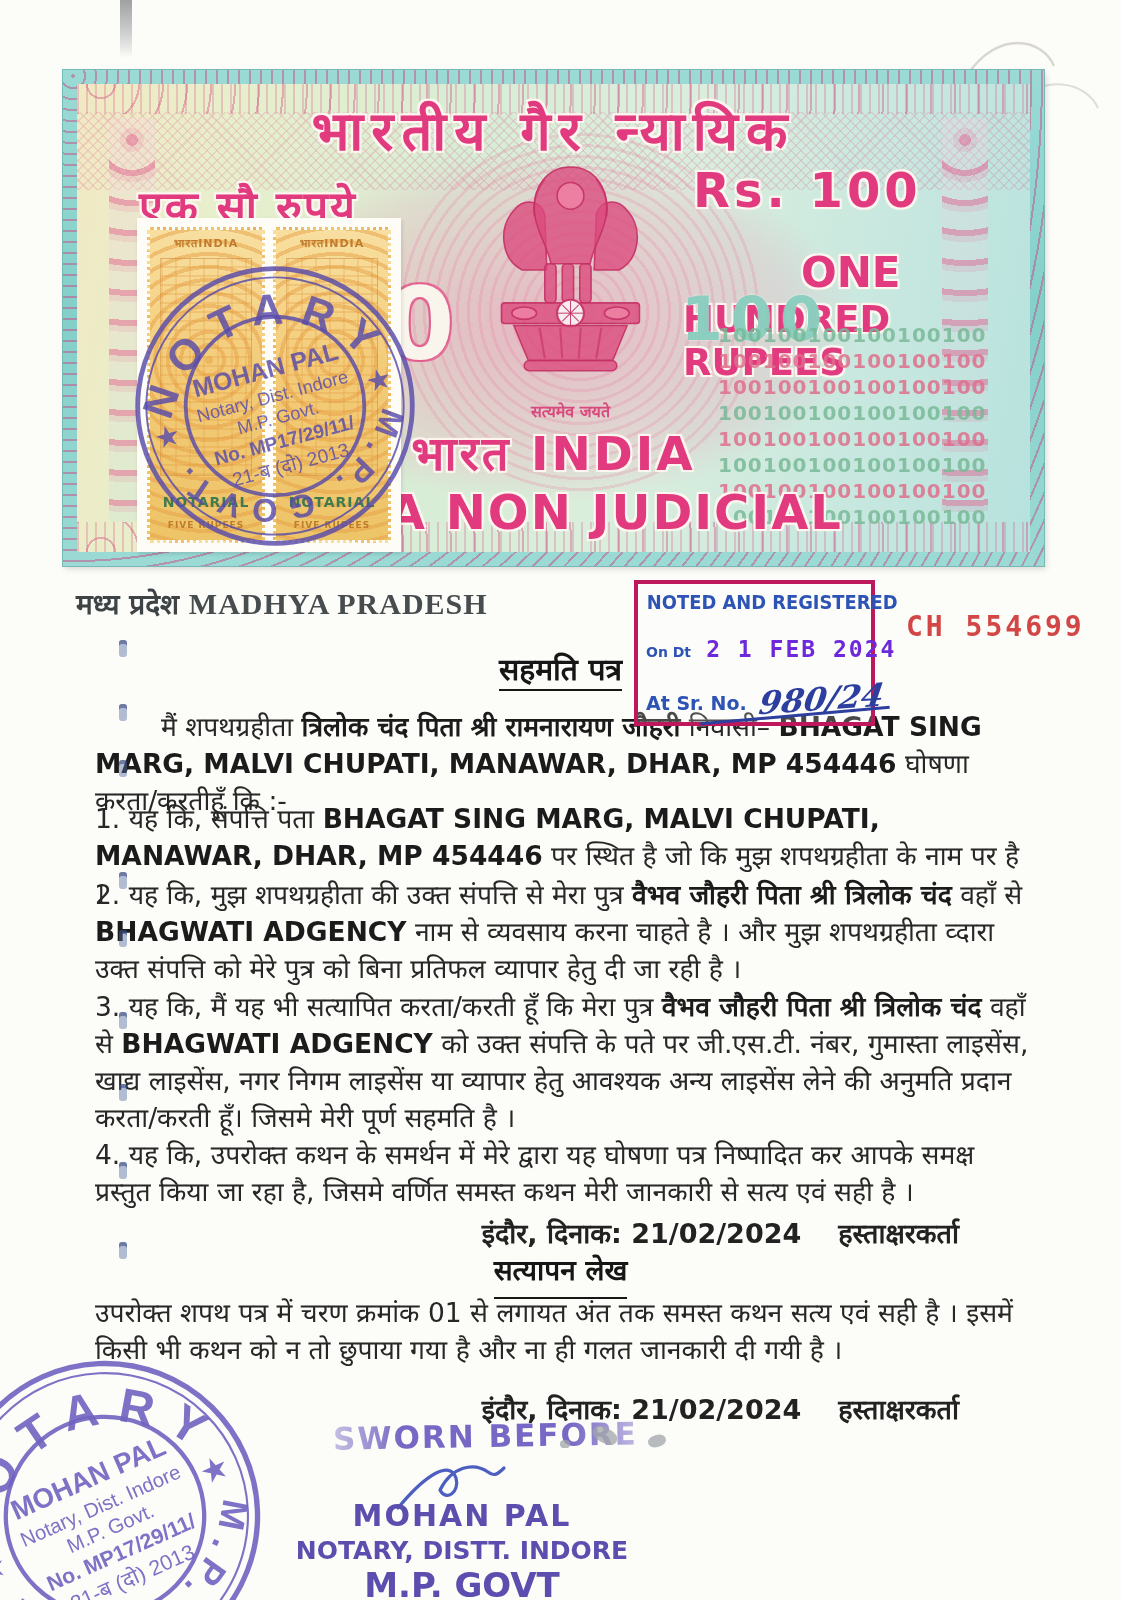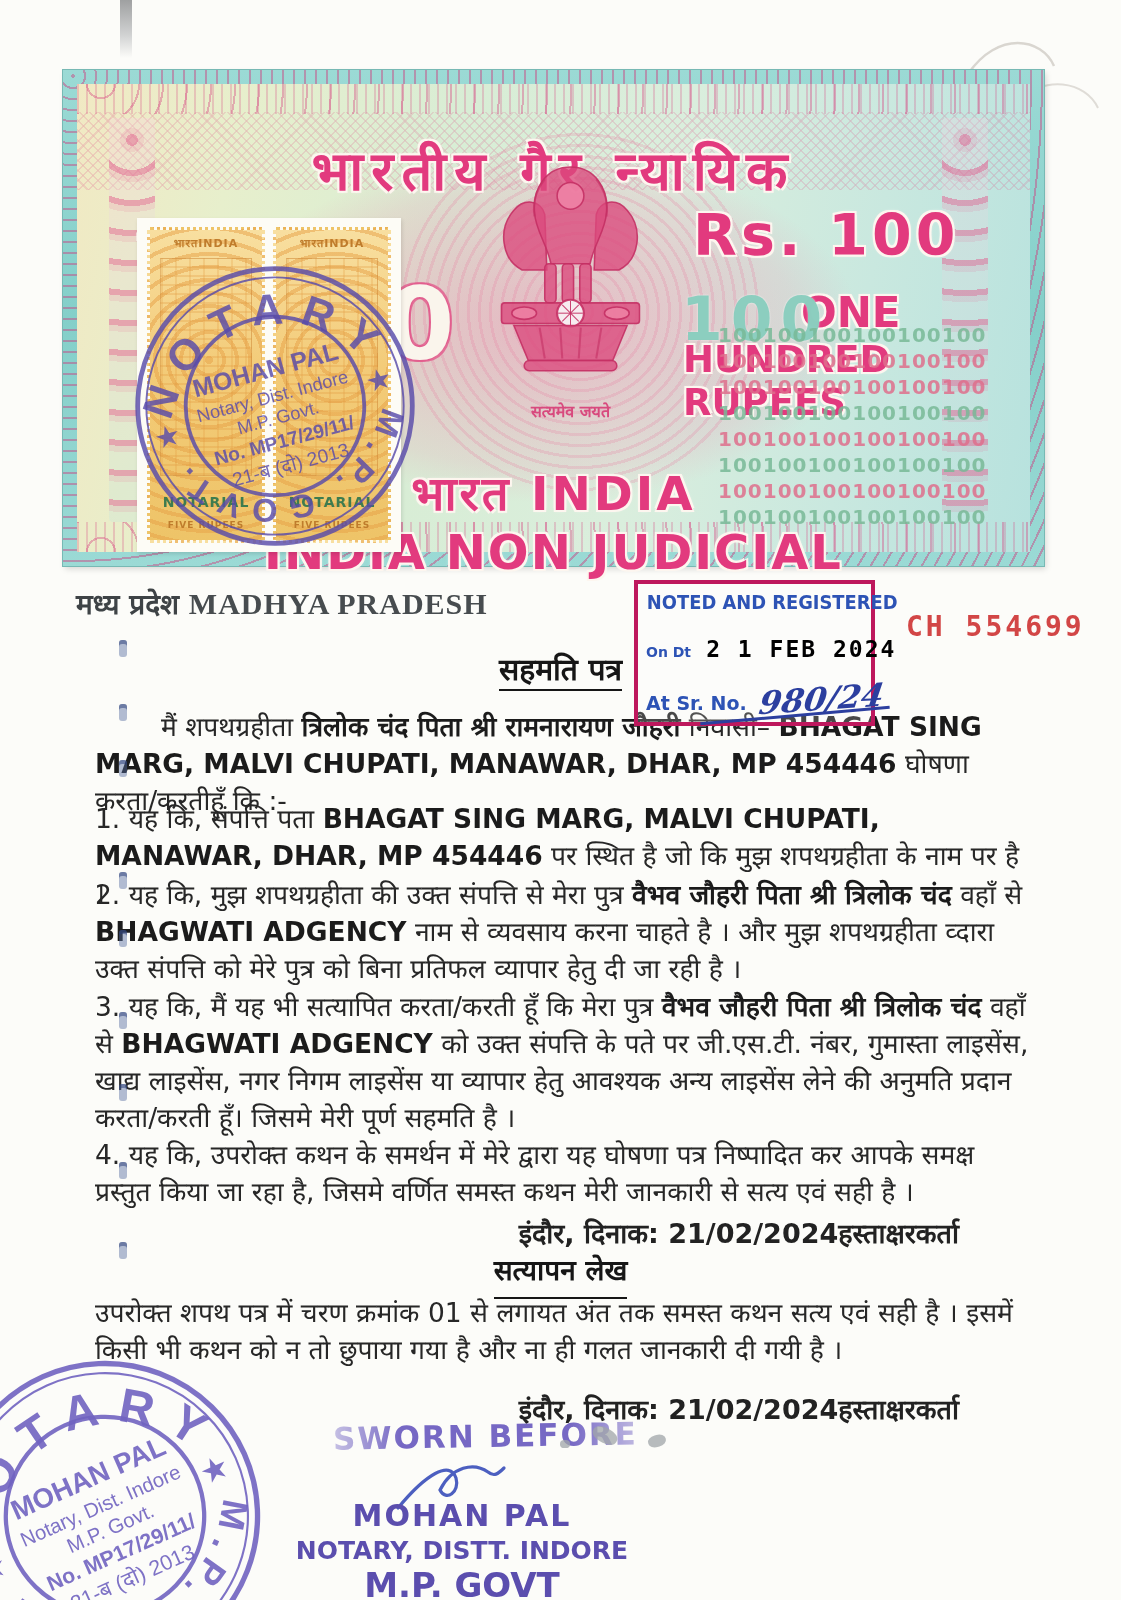--- a/index.html
+++ b/index.html
@@ -26,24 +26,24 @@
     background:repeating-linear-gradient(45deg, rgba(220,80,135,.5) 0 1.5px, transparent 1.5px 7px),
                repeating-linear-gradient(-45deg, rgba(220,80,135,.5) 0 1.5px, transparent 1.5px 7px);}
   .orn-v{position:absolute;top:34px;bottom:30px;width:46px;opacity:.75;border-radius:4px;
     background:repeating-radial-gradient(circle at 23px 22px, rgba(226,92,142,.65) 0 6px, rgba(226,92,142,.18) 6px 12px, transparent 12px 30px),
                linear-gradient(180deg, rgba(250,210,225,.35), rgba(190,230,225,.35));}
   .orn-left{left:32px;}
   .orn-right{right:42px;}
   .emblem-halo{position:absolute;left:318px;top:48px;width:370px;height:360px;border-radius:50%;opacity:.45;
     background:repeating-radial-gradient(circle at center, rgba(232,120,158,.5) 0 3px, transparent 3px 11px);}
   .pink-outline{color:#e23a7e;font-weight:bold;
-    text-shadow:-2px -2px 0 #fdf6ef,2px -2px 0 #fdf6ef,-2px 2px 0 #fdf6ef,2px 2px 0 #fdf6ef,0 0 4px #fff;margin-top:40px;}
+    text-shadow:-2px -2px 0 #fdf6ef,2px -2px 0 #fdf6ef,-2px 2px 0 #fdf6ef,2px 2px 0 #fdf6ef,0 0 4px #fff;}
   .hdr-hindi{position:absolute;left:0;right:0;top:22px;text-align:center;font-size:54px;letter-spacing:8px;}
   .denom-hindi{position:absolute;left:76px;top:106px;font-size:43px;letter-spacing:2px;}
-  .denom-rs{position:absolute;left:630px;top:92px;font-size:57px;letter-spacing:4px;}
+  .denom-rs{position:absolute;left:630px;top:92px;font-size:48px;letter-spacing:4px;}
   .denom-one{position:absolute;left:738px;top:178px;font-size:42px;}
   .denom-hr{position:absolute;left:620px;top:228px;font-size:37px;}
   .bharat-india{position:absolute;left:0;right:0;top:350px;text-align:center;font-size:47px;letter-spacing:3px;}
   .non-judicial{position:absolute;left:0;right:0;top:414px;text-align:center;font-size:48px;letter-spacing:2px;}
   .motto{position:absolute;left:400px;top:330px;width:215px;text-align:center;font-size:16px;
          color:#d84a7e;font-weight:bold;}
   .emblem{position:absolute;left:420px;top:78px;width:175px;height:248px;}
   .wm-zero{position:absolute;left:322px;top:196px;font-size:100px;font-weight:bold;color:#faf5ec;
     text-shadow:-2px -2px 0 rgba(226,90,140,.8),2px -2px 0 rgba(226,90,140,.8),-2px 2px 0 rgba(226,90,140,.8),2px 2px 0 rgba(226,90,140,.8);}
   .wm-100{position:absolute;left:618px;top:214px;font-size:60px;font-weight:bold;letter-spacing:8px;
@@ -77,42 +77,42 @@
 
   
   .state-line{position:absolute;left:76px;top:584px;font-size:28px;font-weight:bold;color:#3e4346;}
   .state-en{font-family:"Liberation Serif",serif;font-size:30px;letter-spacing:1px;color:#474c4f;}
   .reg-stamp{position:absolute;left:634px;top:580px;width:233px;height:138px;border:4px solid #be185d;
     color:#2d53b5;background:rgba(255,255,255,.2);z-index:5;}
   .reg-title{margin:7px 2px 0;text-align:center;font-size:19px;font-weight:bold;white-space:nowrap;
     transform:scaleX(.94);letter-spacing:0;}
   .reg-row2{position:absolute;left:8px;top:52px;white-space:nowrap;}
   .reg-lbl{font-size:14px;font-weight:bold;}
-  .reg-date{font-family:"DejaVu Sans Mono",monospace;font-size:23px;font-weight:bold;color:#000000;letter-spacing:2px;margin-left:10px;}
+  .reg-date{font-family:"DejaVu Sans Mono",monospace;font-size:23px;font-weight:bold;color:#6d28d9;letter-spacing:2px;margin-left:10px;}
   .reg-row3{position:absolute;left:8px;top:96px;white-space:nowrap;}
   .reg-sr{font-size:19px;font-weight:bold;}
   .hand{display:inline-block;font-family:"DejaVu Serif",serif;font-style:italic;font-weight:bold;
     font-size:32px;color:#2c3f9f;transform:skewX(-12deg) rotate(-4deg);margin-left:8px;}
   .hand-line{position:absolute;left:62px;top:130px;width:190px;border-bottom:3px solid #2c3f9f;
     transform:rotate(-5deg);}
   .ch-serial{position:absolute;left:906px;top:610px;font-family:"DejaVu Sans Mono",monospace;
     font-size:28px;font-weight:bold;color:#d24646;letter-spacing:3px;}
 
   .doc-title{position:absolute;left:0;right:0;top:648px;text-align:center;font-size:30px;font-weight:bold;color:#161616;}
   .doc-title span{border-bottom:2px solid #161616;padding-bottom:2px;}
   .para{position:absolute;left:95px;width:942px;font-size:26.5px;line-height:37px;color:#272727;}
   .para .seg-bold{font-weight:bold;color:#1b1b1b;}
   .p-intro{top:708px;text-indent:66px;}
   .p-1{top:800px;}
   .p-2{top:876px;}
   .p-3{top:988px;}
   .p-4{top:1136px;}
   .sign-row{position:absolute;left:95px;width:942px;display:flex;justify-content:flex-end;
     font-size:27px;font-weight:bold;color:#222;}
-  .sign-row .right{margin-right:78px;}
+  .sign-row .right{margin-right:78px;margin-left:37px;}
   .row-1{top:1214px;}
   .row-2{top:1390px;}
   .verif-title{position:absolute;left:0;right:0;top:1250px;text-align:center;font-size:28px;font-weight:bold;color:#161616;}
   .verif-title span{border-bottom:2px solid #161616;padding-bottom:10px;}
   .p-verif{top:1294px;}
 
   
   .seal-bottom{left:-55px;top:1356px;width:320px;height:320px;color:rgba(112,99,192,.9);transform:rotate(-24deg);z-index:2;}
   .sworn{position:absolute;left:333px;top:1418px;font-size:31px;font-weight:bold;color:#7668c4;
     letter-spacing:2px;transform:rotate(-1deg);

